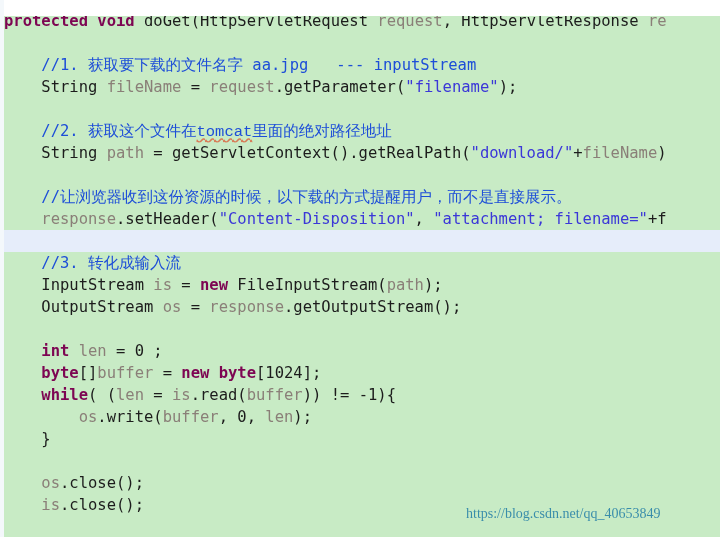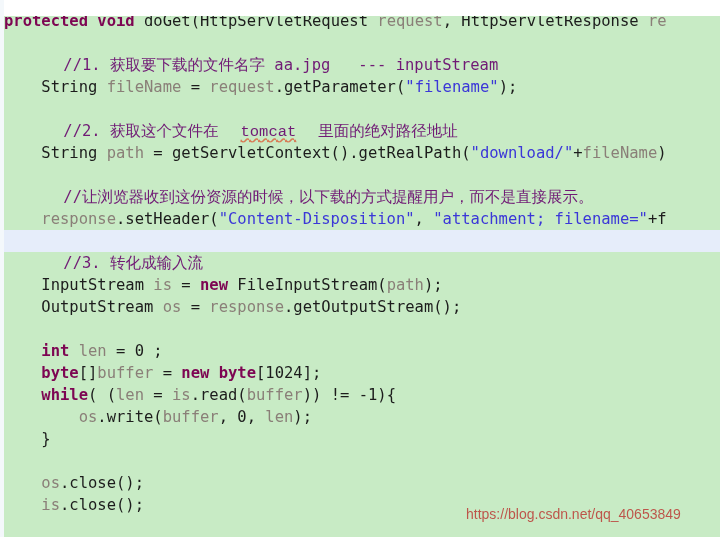--- a/index.html
+++ b/index.html
@@ -50,35 +50,35 @@
     height: 22px;
     padding-left: 4px;
     box-sizing: border-box;
   }
   .ln.hl {
     background: #e6edfa;
   }
   
   .t-plain   { color: #1c1c1c; }
   .t-kw      { color: #7d0552; font-weight: bold; }
-  .t-cmt     { color: #701a75; padding-left: 22px; }
+  .t-cmt     { color: #1d4ed8; }
   .t-str     { color: #3b37d8; }
   .t-var     { color: #8a7f78; }
   .t-wavy {
     text-decoration: underline wavy #d87a55;
     text-decoration-skip-ink: none;
     font-family: Liberation Mono, monospace;
   }
   .watermark {
     position: absolute;
     left: 466px;
     top: 506px;
-    font-family: Liberation Sans, sans-serif;
+    font-family: Liberation Serif, serif;
     font-size: 14px;
-    color: #b91c1c;
+    color: #0369a1;
     opacity: 0.72;
     letter-spacing: 0px;
     white-space: nowrap;
     z-index: 5;
     pointer-events: none;
   }
 </style>
 </head>
 <body>
 

